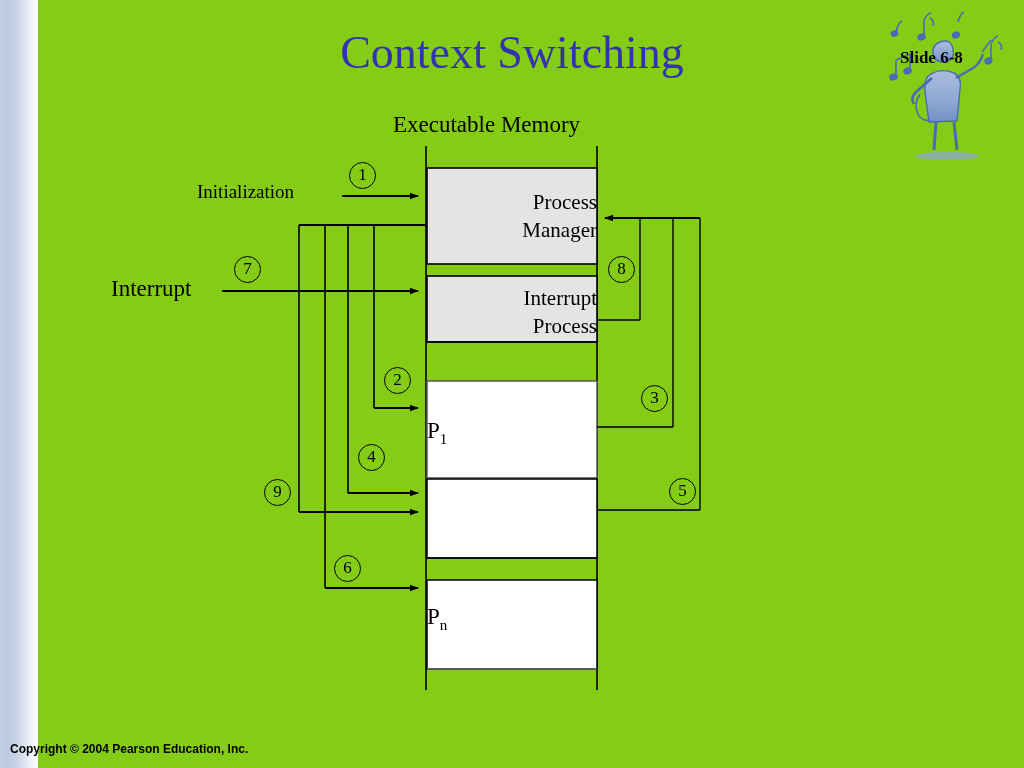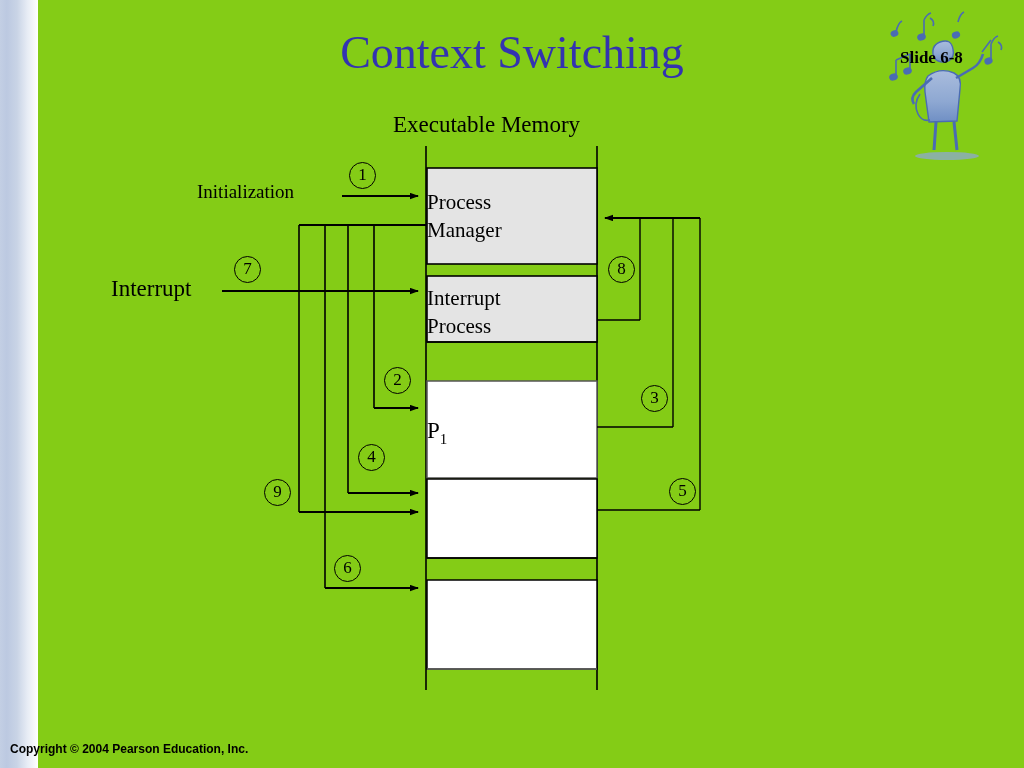--- a/index.html
+++ b/index.html
@@ -109,21 +109,21 @@
   #lbl-interrupt {
     left: 111px;
     top: 276px;
     font-size: 23px;
   }
 
   
   .blk-label {
     position: absolute;
     width: 170px;
-    text-align: left;
+    text-align: right;
     font-size: 21px;
     line-height: 28px;
     font-family: "Liberation Serif", "DejaVu Serif", serif;
     color: #000000;
   }
   .proc-label {
     position: absolute;
     width: 170px;
     text-align: left;
     font-size: 23px;
@@ -318,20 +318,23 @@
   <div class="blk-label" style="left:427px; top:284px;">
     <div>Interrupt</div>
     <div>Process</div>
   </div>
 
   <div class="proc-label" style="left:427px; top:418px;">
     <span>P</span><sub>1</sub>
   </div>
 
 
+  <div class="proc-label" style="left:427px; top:604px;">
+    <span>P</span><sub>n</sub>
+  </div>
 
   <div class="step" style="left:349px; top:162px;">1</div>
   <div class="step" style="left:384px; top:367px;">2</div>
   <div class="step" style="left:641px; top:385px;">3</div>
   <div class="step" style="left:358px; top:444px;">4</div>
   <div class="step" style="left:669px; top:478px;">5</div>
   <div class="step" style="left:334px; top:555px;">6</div>
   <div class="step" style="left:234px; top:256px;">7</div>
   <div class="step" style="left:608px; top:256px;">8</div>
   <div class="step" style="left:264px; top:479px;">9</div>

